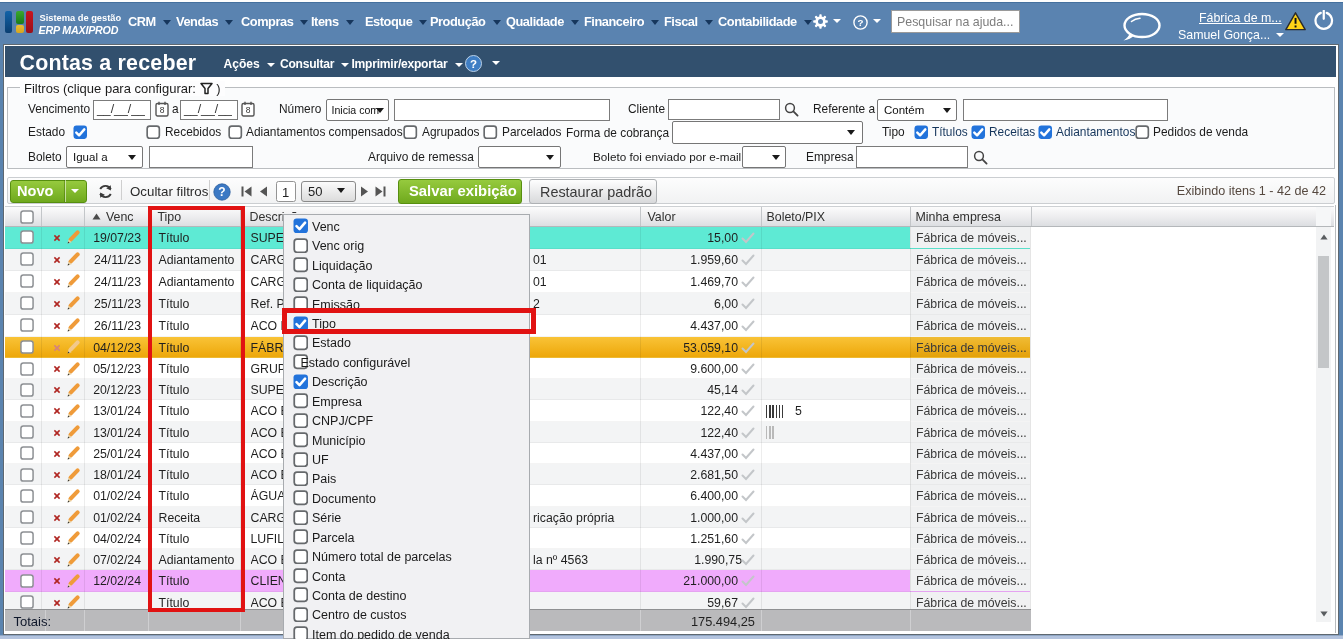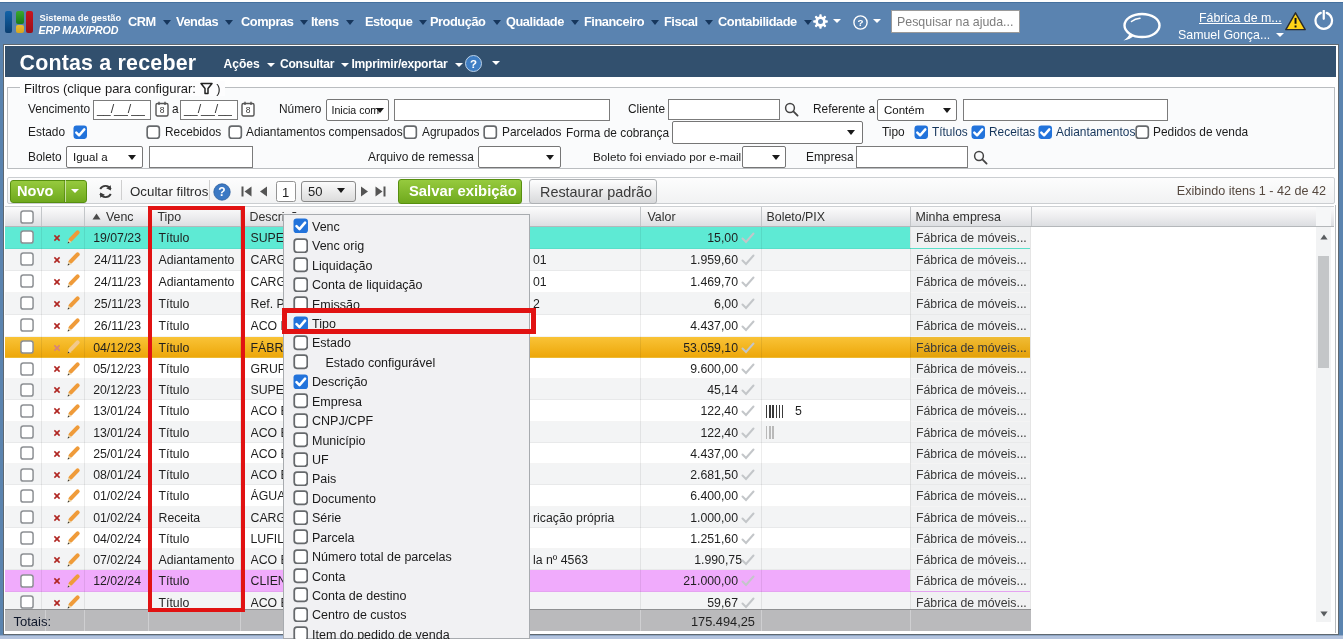--- a/index.html
+++ b/index.html
@@ -526,21 +526,21 @@
         <rect x="1" y="1" width="13" height="13" rx="2.6" fill="#fff" stroke="#8d9094" stroke-width="1.6"></rect>
       </svg>
 <svg class="abs" style="left:47.5px;top:7px;" width="8" height="8" viewBox="0 0 11 11">
         <path d="M1.2 2.6 L3.9 5.5 L1.2 8.4 L2.6 9.8 L5.5 7.1 L8.4 9.8 L9.8 8.4 L7.1 5.5 L9.8 2.6 L8.4 1.2 L5.5 3.9 L2.6 1.2 Z" fill="#b02622"></path>
       </svg>
 <svg class="abs" style="left:60.5px;top:2.5px;" width="15" height="16" viewBox="0 0 15 16">
         <path d="M4.6 10.6 L11.6 3.4" stroke="#ef9b3a" stroke-width="4.2" stroke-linecap="round"></path>
         <path d="M1.6 14.4 L2.6 10.4 L5.6 13.3 Z" fill="#e8d2a4"></path>
         <path d="M1.6 14.4 L2.1 12.4 L3.6 13.8 Z" fill="#333"></path>
       </svg>
-<div class="cell" style="left:80px;top:4px;width:56px;text-align:right;">08/01/24</div>
+<div class="cell" style="left:80px;top:4px;width:56px;text-align:right;">18/01/24</div>
 <div class="cell" style="left:153.5px;top:4px;">Título</div>
 <div class="cell" style="left:245.5px;top:4px;width:282px;overflow:hidden;">ACO ESTRUTURAS METALICAS LTDA</div>
 <div class="cell" style="left:635px;top:4px;width:98px;text-align:right;">2.681,50</div>
 <svg class="abs" style="left:736px;top:5px;" width="14" height="12" viewBox="0 0 14 12">
         <path d="M1.5 6.5 L5 10 L12.5 1.5" stroke="#c3c6c9" stroke-width="2" fill="none" stroke-linecap="round"></path>
       </svg>
 <div class="cell" style="left:911px;top:4px;color:#3a3a3a;">Fábrica de móveis...</div>
 </div>
 <div class="abs" style="left:0;top:258.61px;width:100%;height:21.23px;background:#fff;border-bottom:1px solid rgba(0,0,0,0.045);">
 <div class="abs" style="left:905px;top:0;width:121px;height:100%;background:#f0f1f2;"></div>
@@ -733,21 +733,21 @@
       <path d="M3.4 7.9 L6.3 10.7 L11.7 4.5" stroke="#fff" stroke-width="2.5" fill="none" stroke-linecap="round" stroke-linejoin="round"></path>
     </svg>
 <div class="abs" style="left:28.5px;top:102.3px;font-size:12.5px;color:#1a1a1a;white-space:nowrap;">Tipo</div>
 <svg class="abs" style="left:9px;top:120.22px;" width="15.5" height="15.5" viewBox="0 0 15 15">
       <rect x="1.2" y="1.2" width="12.6" height="12.6" rx="2.6" fill="#fff" stroke="#66696c" stroke-width="1.7"></rect>
     </svg>
 <div class="abs" style="left:28.5px;top:121.7px;font-size:12.5px;color:#1a1a1a;white-space:nowrap;">Estado</div>
 <svg class="abs" style="left:9px;top:139.64px;" width="15.5" height="15.5" viewBox="0 0 15 15">
       <rect x="1.2" y="1.2" width="12.6" height="12.6" rx="2.6" fill="#fff" stroke="#66696c" stroke-width="1.7"></rect>
     </svg>
-<div class="abs" style="left:42px;top:141.1px;font-size:12.5px;color:#1a1a1a;white-space:nowrap;">Estado configurável</div>
+<div class="abs" style="left:17px;top:141.1px;font-size:12.5px;color:#1a1a1a;white-space:nowrap;">Estado configurável</div>
 <svg class="abs" style="left:9px;top:159.06px;" width="15.5" height="15.5" viewBox="0 0 15 15">
       <rect x="0.5" y="0.5" width="14" height="14" rx="3" fill="#2273db"></rect>
       <path d="M3.4 7.9 L6.3 10.7 L11.7 4.5" stroke="#fff" stroke-width="2.5" fill="none" stroke-linecap="round" stroke-linejoin="round"></path>
     </svg>
 <div class="abs" style="left:28.5px;top:160.6px;font-size:12.5px;color:#1a1a1a;white-space:nowrap;">Descrição</div>
 <svg class="abs" style="left:9px;top:178.48000000000002px;" width="15.5" height="15.5" viewBox="0 0 15 15">
       <rect x="1.2" y="1.2" width="12.6" height="12.6" rx="2.6" fill="#fff" stroke="#66696c" stroke-width="1.7"></rect>
     </svg>
 <div class="abs" style="left:28.5px;top:180.0px;font-size:12.5px;color:#1a1a1a;white-space:nowrap;">Empresa</div>
 <svg class="abs" style="left:9px;top:197.90000000000003px;" width="15.5" height="15.5" viewBox="0 0 15 15">

